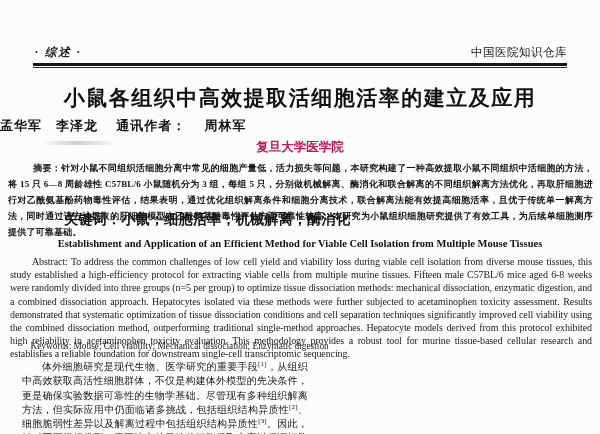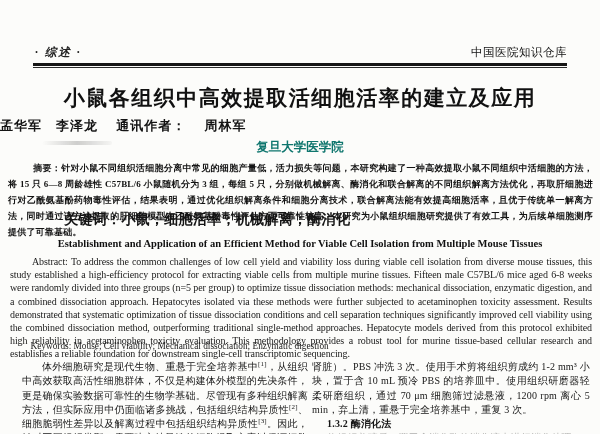--- a/index.html
+++ b/index.html
@@ -36,21 +36,21 @@
     font-weight:700;font-size:21px;color:#111;letter-spacing:1.5px;
   }
   .authors-line{
     position:absolute;top:117px;left:0;right:0;text-align:left;
     font-size:13px;font-weight:600;color:#141414;letter-spacing:1px;
   }
   .authors-line .gap{display:inline-block;width:14px;}
   .affiliation{
     position:absolute;top:139px;left:0;right:0;text-align:center;
     font-family:"Liberation Sans","DejaVu Sans",sans-serif;
-    font-weight:700;font-size:12.5px;color:#0f766e;
+    font-weight:700;font-size:12.5px;color:#be185d;
   }
   .scan-smudge{
     position:absolute;top:141px;left:42px;width:70px;height:4px;
     background:linear-gradient(90deg,rgba(120,120,120,.0),rgba(120,120,120,.35),rgba(120,120,120,.05));
     border-radius:2px;filter:blur(.6px);
   }
   
   .cn-abstract{
     position:absolute;top:160px;left:8px;right:7px;
     font-size:9px;line-height:16px;font-weight:600;color:#141414;
@@ -131,22 +131,17 @@
 
   <div class="en-abstract">
     <span>Abstract:</span>&nbsp;<span>To address the common challenges of low cell yield and viability loss during viable cell isolation from diverse mouse tissues, this study established a high-efficiency protocol for extracting viable cells from multiple murine tissues. Fifteen male C57BL/6 mice aged 6-8 weeks were randomly divided into three groups (n=5 per group) to optimize tissue dissociation methods: mechanical dissociation, enzymatic digestion, and a combined dissociation approach. Hepatocytes isolated via these methods were further subjected to acetaminophen toxicity assessment. Results demonstrated that systematic optimization of tissue dissociation conditions and cell separation techniques significantly improved cell viability using the combined dissociation method, outperforming traditional single-method approaches. Hepatocyte models derived from this protocol exhibited high reliability in acetaminophen toxicity evaluation. This methodology provides a robust tool for murine tissue-based cellular research and establishes a reliable foundation for downstream single-cell transcriptomic sequencing.</span>
   </div>
 
   <div class="en-keywords">
     <span>Keywords:</span>&nbsp;<span>Mouse; Cell viability; Mechanical dissociation; Enzymatic digestion</span>
   </div>
 
   <div class="column col-left">
-    <p><span>体外细胞研究是现代生物、重悬于完全培养基中</span><sup>[1]</sup><span>，从组织中高效获取高活性细胞群体，不仅是构建体外模型的先决条件，更是确保实验数据可靠性的生物学基础。尽管现有多种组织解离方法，但实际应用中仍面临诸多挑战，包括组织结构异质性</span><sup>[2]</sup><span>、细胞脆弱性差异以及解离过程中</span><span>包括组织结构异质性</span><sup>[3]</sup><span>。因此，针对不同组织类型，需要建立特异性的细胞提取方案以保证细胞活率，为后续体外细胞实验奠定可靠基础。</span></p>
+    <p><span>体外细胞研究是现代生物、医学研究的重要手段</span><sup>[1]</sup><span>，从组织中高效获取高活性细胞群体，不仅是构建体外模型的先决条件，更是确保实验数据可靠性的生物学基础。尽管现有多种组织解离方法，但实际应用中仍面临诸多挑战，包括组织结构异质性</span><sup>[2]</sup><span>、细胞脆弱性差异以及解离过程中</span><span>包括组织结构异质性</span><sup>[3]</sup><span>。因此，针对不同组织类型，需要建立特异性的细胞提取方案以保证细胞活率，为后续体外细胞实验奠定可靠基础。</span></p>
   </div>
 
-  <div class="column col-right">
-    <p>肾脏）。PBS 冲洗 3 次。使用手术剪将组织剪成约 1-2 mm³ 小块，置于含 10 mL 预冷 PBS 的培养皿中。使用组织研磨器轻柔研磨组织，通过 70 μm 细胞筛过滤悬液，1200 rpm 离心 5 min，弃上清，重悬于完全培养基中，重复 3 次。</p>
-    <p class="section-heading">1.3.2 酶消化法</p>
-    <p class="clipped-line">将组织剪碎后，置于含消化酶的消化液中进行消化处理</p>
-  </div>
 
 </div>
 
 </body></html>

